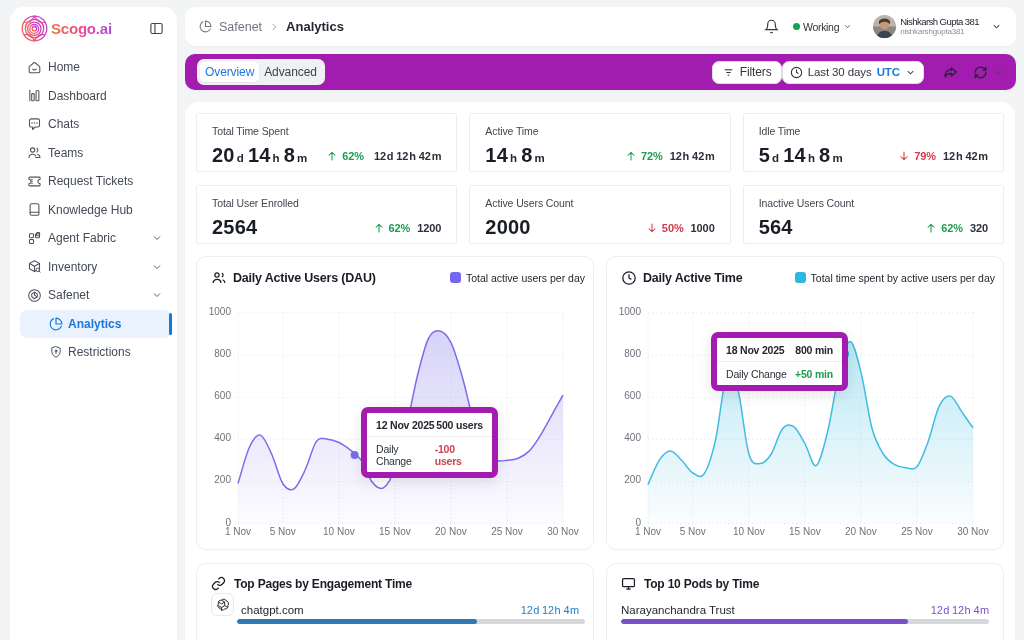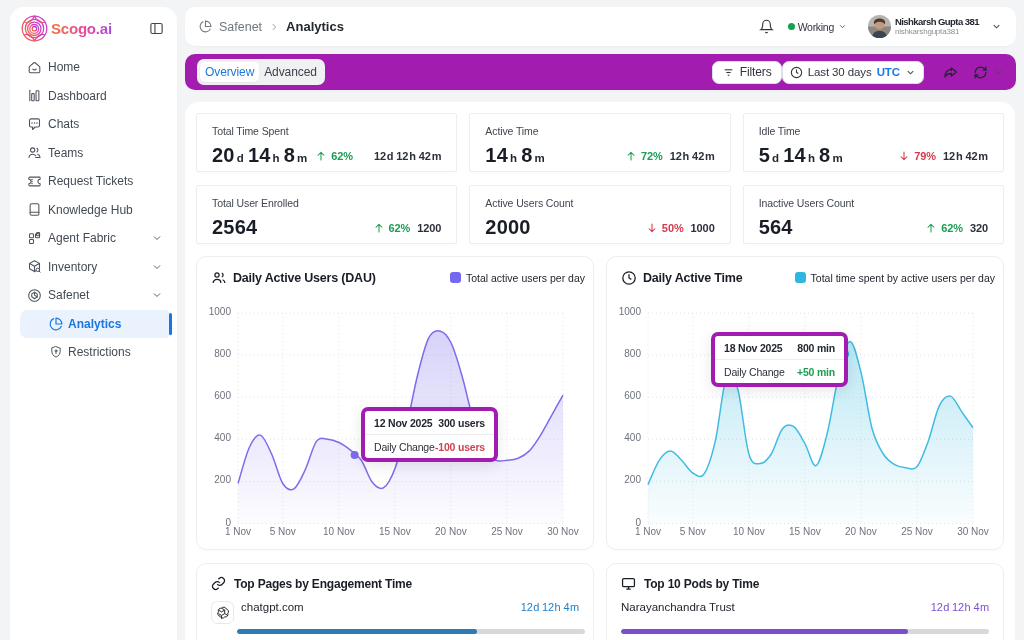--- a/index.html
+++ b/index.html
@@ -17,21 +17,21 @@
 .nav-sub.active{background:#eaf3fd;color:#1877dc;font-weight:600;margin:0 5px 0 10px;padding-left:29px;border-radius:7px}
 .nav-sub.active:after{content:"";position:absolute;right:0;top:3px;bottom:3px;width:3px;border-radius:2px;background:#1877dc}
 .hdr{position:absolute;left:185px;top:7px;width:831px;height:39px;background:#fff;border-radius:10px;display:flex;align-items:center;padding:0 14px;box-shadow:0 1px 2px rgba(0,0,0,0.03)}
 .crumb{display:flex;align-items:center;font-size:12.5px;color:#70757e}
 .crumb b{color:#23272f;font-weight:700;font-size:13px}
 .hdr-right{margin-left:auto;display:flex;align-items:center}
 .status{display:flex;align-items:center;font-size:10.5px;letter-spacing:-.3px;color:#30353d;margin-left:14px}
 .dot{width:7px;height:7px;border-radius:50%;background:#13a24e;margin-right:3px}
 .avatar{width:23px;height:23px;border-radius:50%;margin-left:21px;overflow:hidden}
 .uname{margin-left:4px;line-height:1.2}
-.uname .n1{font-size:9.5px;letter-spacing:-.55px;font-weight:700;color:#23272f;white-space:nowrap}
+.uname .n1{font-size:9.5px;letter-spacing:-.55px;font-weight:400;color:#23272f;white-space:nowrap}
 .uname .n2{font-size:8px;letter-spacing:-.2px;color:#8b9098}
 .toolbar{position:absolute;left:185px;top:54px;width:831px;height:36px;background:#a21caf;border-radius:10px;display:flex;align-items:center;padding:0 12px;box-shadow:0 1px 2px rgba(0,0,0,0.03)}
 .tabs{background:#f0f1f3;border-radius:7px;padding:3px;display:flex;font-size:12px}
 .tab{padding:3px 5px;border-radius:5px;color:#3c424b;font-weight:500;letter-spacing:-.1px}
 .tab.on{background:#fff;color:#1b79df;box-shadow:0 1px 2px rgba(0,0,0,0.06)}
 .tool-right{margin-left:auto;display:flex;align-items:center}
 .btn{display:flex;align-items:center;gap:5px;border:1px solid #dcdfe3;border-radius:7px;background:#fff;height:23px;padding:0 9px;font-size:12px;color:#30353d;font-weight:500;letter-spacing:-.1px}
 .btn .utc{color:#1b79df;font-weight:600}
 .ghost{display:flex;align-items:center;color:#30353d}
 .content{position:absolute;left:185px;top:102px;width:830px;height:538px;background:#fff;border-radius:14px 14px 0 0;padding:11px}
@@ -43,29 +43,29 @@
 .sval span{font-size:11.5px;font-weight:600;color:#23272f;margin:0 4px 0 2px}
 .scmp{margin-left:auto;display:flex;align-items:center;gap:4px;font-size:11px;font-weight:600;letter-spacing:-.1px}
 .up{color:#1a9d52}.down{color:#d43a4c}
 .scmp .prev{color:#2b303a;font-weight:600}
 .charts{display:grid;grid-template-columns:1fr 1fr;gap:12px;margin-top:12px}
 .ccard{border:1px solid #eceef0;border-radius:10px;height:294px;position:relative;box-shadow:0 1px 2px rgba(16,24,40,0.02)}
 .chead{display:flex;align-items:center;padding:13px 8px 0 14px}
 .ctitle{font-size:12.5px;letter-spacing:-.2px;font-weight:700;color:#191d26;margin-left:6px}
 .legend{margin-left:auto;display:flex;align-items:flex-start;font-size:10.5px;color:#23272f}
 .sw{width:11px;height:11px;border-radius:3px;margin-right:5px}
-.tip{position:absolute;background:#fff;border:4px solid #a21caf;border-radius:7px;box-shadow:0 4px 14px rgba(25,30,40,0.10);width:137px;z-index:5}
+.tip{position:absolute;background:#fff;border:6px solid #a21caf;border-radius:7px;box-shadow:0 4px 14px rgba(25,30,40,0.10);width:137px;z-index:5}
 .tip .r{display:flex;justify-content:space-between;align-items:center;padding:5.5px 9px;font-size:10.5px;letter-spacing:-.2px}
 .tip .r1{border-bottom:1px solid #ededf0;font-weight:700;color:#23272f}
 .tip .r1 .v{font-weight:700}
 .tip .r2 .k{color:#2b303a}
 .bots{display:grid;grid-template-columns:1fr 1fr;gap:12px;margin-top:13px}
 .bcard{border:1px solid #eceef0;border-radius:10px;height:90px;padding:12px 14px 0 14px}
 .btitle{display:flex;align-items:center;gap:8px;font-size:12px;letter-spacing:-.2px;font-weight:700;color:#191d26}
-.brow{display:flex;align-items:flex-start;margin-top:10px;height:25px}
+.brow{display:flex;align-items:flex-end;height:25px}
 .bico{width:23px;height:23px;border:1px solid #e7e9ec;border-radius:6px;display:flex;align-items:center;justify-content:center;margin-right:7px}
 .bname{font-size:11.5px;color:#23272f;font-weight:500}
 .bval{margin-left:auto;font-size:11px;letter-spacing:-.2px;font-weight:400}
 .track{height:5px;background:#d6d8db;border-radius:3px;margin-top:3px;overflow:hidden}
 .fill{height:5px;border-radius:3px}
 </style></head>
 <body>
 
 <div class="sidebar">
   <div class="logo-row">
@@ -272,21 +272,21 @@
   <div class="stats">
       <div class="scard">
         <div class="slabel">Total Time Spent</div>
         <div class="srow">
           <div class="sval">20<span>d</span>14<span>h</span>8<span>m</span></div>
           <div class="scmp">
             <svg width="12" height="12" viewBox="0 0 24 24" fill="none" stroke="#1a9d52" stroke-width="2.1" stroke-linecap="round" stroke-linejoin="round">
               <path d="M12 20V5M6 10.5 12 4.6l6 5.9"></path>
             </svg>
             <span class="up">62%</span>
-            <span class="prev" style="margin-left:17px">12 d 12 h 42 m</span>
+            <span class="prev" style="margin-left:6px">12 d 12 h 42 m</span>
           </div>
         </div>
       </div>
 <div class="scard">
         <div class="slabel">Active Time</div>
         <div class="srow">
           <div class="sval">14<span>h</span>8<span>m</span></div>
           <div class="scmp">
             <svg width="12" height="12" viewBox="0 0 24 24" fill="none" stroke="#1a9d52" stroke-width="2.1" stroke-linecap="round" stroke-linejoin="round">
               <path d="M12 20V5M6 10.5 12 4.6l6 5.9"></path>
@@ -398,21 +398,21 @@
             <text x="310.0" y="278" text-anchor="middle">25 Nov</text>
             <text x="366.0" y="278" text-anchor="middle">30 Nov</text>
           </g>
 <path d="M41.0 226.5 C42.9 220.5 48.5 198.8 52.2 190.7 C55.9 182.7 59.7 177.0 63.4 178.1 C67.1 179.1 70.9 189.0 74.6 197.0 C78.4 205.1 82.1 220.7 85.8 226.5 C89.6 232.3 93.3 234.0 97.0 231.8 C100.8 229.5 104.5 220.7 108.2 212.8 C112.0 204.9 115.7 189.5 119.4 184.4 C123.2 179.3 126.9 182.1 130.7 182.3 C134.4 182.5 138.1 183.7 141.9 185.5 C145.6 187.2 149.3 189.8 153.1 192.8 C156.8 195.8 160.5 197.9 164.3 203.3 C168.0 208.8 171.7 220.9 175.5 225.5 C179.2 230.0 183.0 233.0 186.7 230.7 C190.4 228.4 194.2 221.6 197.9 211.8 C201.6 201.9 205.4 187.2 209.1 171.8 C212.8 156.3 216.6 134.2 220.3 119.2 C224.0 104.1 227.8 88.8 231.5 81.3 C235.3 73.7 239.0 73.2 242.7 73.9 C246.5 74.6 250.2 77.9 253.9 85.5 C257.7 93.0 261.4 106.2 265.1 119.2 C268.9 132.1 272.6 150.7 276.3 163.4 C280.1 176.0 283.8 188.3 287.6 194.9 C291.3 201.6 295.0 201.9 298.8 203.3 C302.5 204.8 306.2 203.7 310.0 203.3 C313.7 203.0 317.4 202.8 321.2 201.2 C324.9 199.7 328.6 197.7 332.4 193.9 C336.1 190.0 339.9 184.1 343.6 178.1 C347.3 172.1 351.1 164.8 354.8 158.1 C358.5 151.4 364.1 141.4 366.0 138.1 L366.0 266.5 L41.0 266.5 Z" fill="url(#gp)"></path>
 <path d="M41.0 226.5 C42.9 220.5 48.5 198.8 52.2 190.7 C55.9 182.7 59.7 177.0 63.4 178.1 C67.1 179.1 70.9 189.0 74.6 197.0 C78.4 205.1 82.1 220.7 85.8 226.5 C89.6 232.3 93.3 234.0 97.0 231.8 C100.8 229.5 104.5 220.7 108.2 212.8 C112.0 204.9 115.7 189.5 119.4 184.4 C123.2 179.3 126.9 182.1 130.7 182.3 C134.4 182.5 138.1 183.7 141.9 185.5 C145.6 187.2 149.3 189.8 153.1 192.8 C156.8 195.8 160.5 197.9 164.3 203.3 C168.0 208.8 171.7 220.9 175.5 225.5 C179.2 230.0 183.0 233.0 186.7 230.7 C190.4 228.4 194.2 221.6 197.9 211.8 C201.6 201.9 205.4 187.2 209.1 171.8 C212.8 156.3 216.6 134.2 220.3 119.2 C224.0 104.1 227.8 88.8 231.5 81.3 C235.3 73.7 239.0 73.2 242.7 73.9 C246.5 74.6 250.2 77.9 253.9 85.5 C257.7 93.0 261.4 106.2 265.1 119.2 C268.9 132.1 272.6 150.7 276.3 163.4 C280.1 176.0 283.8 188.3 287.6 194.9 C291.3 201.6 295.0 201.9 298.8 203.3 C302.5 204.8 306.2 203.7 310.0 203.3 C313.7 203.0 317.4 202.8 321.2 201.2 C324.9 199.7 328.6 197.7 332.4 193.9 C336.1 190.0 339.9 184.1 343.6 178.1 C347.3 172.1 351.1 164.8 354.8 158.1 C358.5 151.4 364.1 141.4 366.0 138.1" fill="none" stroke="#7b6ceb" stroke-width="1.5" stroke-linejoin="round"></path>
 <circle cx="157.6" cy="198.1" r="4" fill="#7b6ceb"></circle>
 </svg>
       <div class="tip" style="left:164px;top:150px">
         <div class="r r1">
             <span>12 Nov 2025</span>
-            <span class="v">300 users</span>
+            <span class="v">500 users</span>
           </div>
         <div class="r r2">
             <span class="k">Daily Change</span>
             <span style="color:#cf4350;font-weight:700">-100 users</span>
           </div>
       </div>
     </div>
     <div class="ccard">
       <div class="chead">
         <svg width="16" height="16" viewBox="0 0 24 24" fill="none" stroke="#191d26" stroke-width="1.9">

